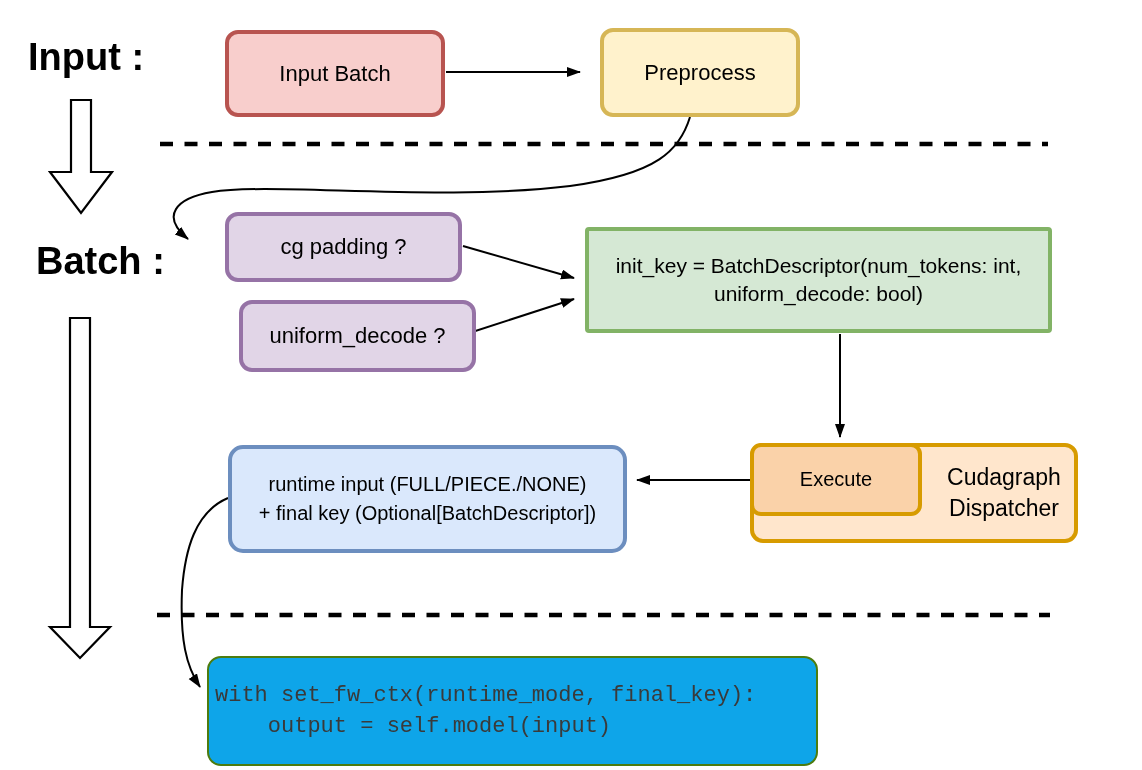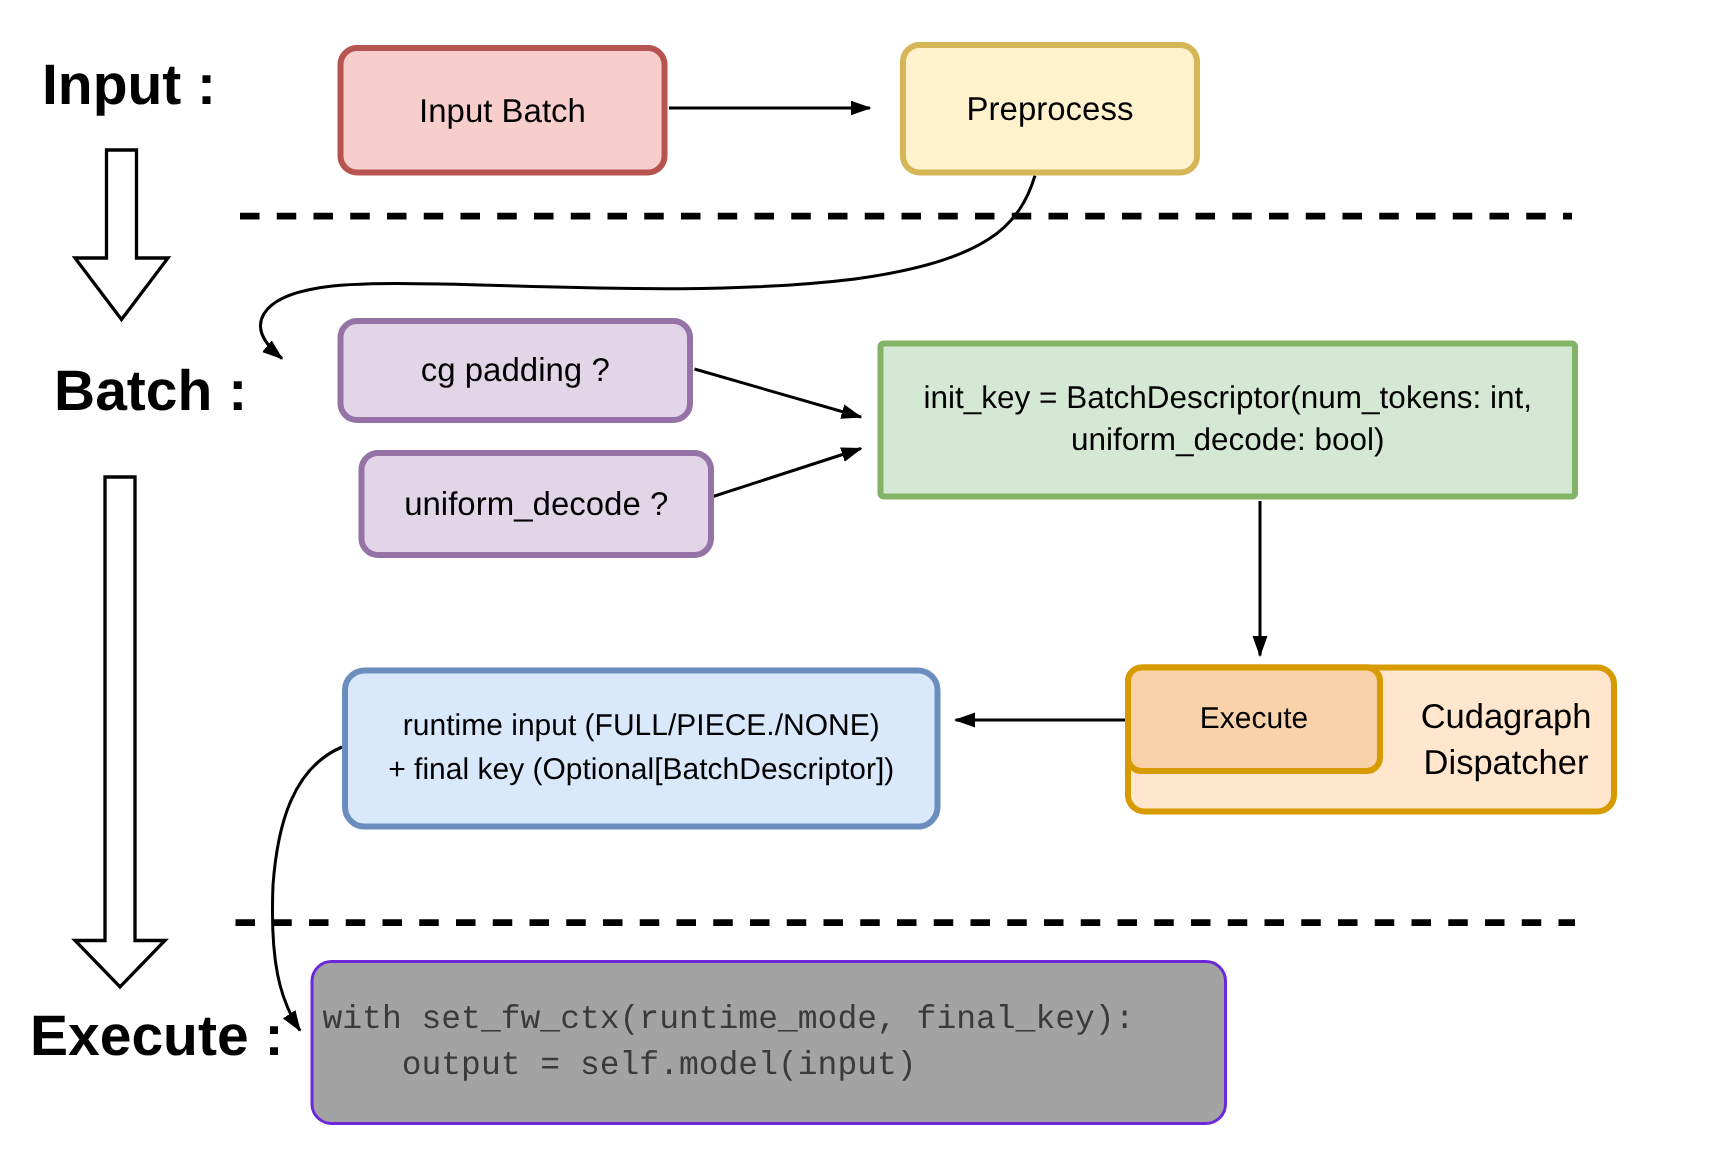--- a/index.html
+++ b/index.html
@@ -31,26 +31,27 @@
   }
   .node.red    { background:#F8CECC; border-color:#B85450; }
   .node.yellow { background:#FFF2CC; border-color:#D6B656; }
   .node.purple { background:#E1D5E7; border-color:#9673A6; }
   .node.green  { background:#D5E8D4; border-color:#82B366; }
   .node.blue   { background:#DAE8FC; border-color:#6C8EBF; }
   .node.orange-outer { background:#FFE6CC; border-color:#D79B00; }
   .node.orange-inner { background:#FAD2A9; border-color:#D79B00; border-radius:11px; }
   .code-box {
     position:absolute; box-sizing:border-box;
-    background:#a3a3a3; border:2px solid #6d28d9; border-radius:14px;
+    background:#0ea5e9; border:2px solid #4d7c0f; border-radius:14px;
     display:flex; align-items:center;
     font-family:"Liberation Mono", monospace;
     font-size:22px; line-height:31px; color:#3A3A3A;
     white-space:pre; text-align:left;
     padding-left:6px;
+    margin-top:16px;
   }
 </style>
 </head>
 <body>
 
 <div id="canvas">
 
   <svg id="connectors" viewBox="0 0 1142 770" xmlns="http://www.w3.org/2000/svg">
     <defs>
       <marker id="arrowhead" markerWidth="16" markerHeight="12" refX="13" refY="5" orient="auto" markerUnits="userSpaceOnUse">
@@ -68,21 +69,20 @@
     <path d="M690,117 C680,150 658,174 570,186 C440,202 270,182 212,192 C176,198 160,216 188,239" stroke="#000" stroke-width="2" fill="none" marker-end="url(#arrowhead)"></path>
     <path d="M463,246 L574,278" stroke="#000" stroke-width="2" fill="none" marker-end="url(#arrowhead)"></path>
     <path d="M463,335 L574,299" stroke="#000" stroke-width="2" fill="none" marker-end="url(#arrowhead)"></path>
     <path d="M840,334 L840,437" stroke="#000" stroke-width="2" fill="none" marker-end="url(#arrowhead)"></path>
     <path d="M750,480 L637,480" stroke="#000" stroke-width="2" fill="none" marker-end="url(#arrowhead)"></path>
     <path d="M228,498 C195,512 185,550 182,590 C180,640 186,666 200,687" stroke="#000" stroke-width="2" fill="none" marker-end="url(#arrowhead)"></path>
   </svg>
 
   <div class="stage-label" style="left:28px; top:36px;">Input :</div>
   <div class="stage-label" style="left:36px; top:240px;">Batch :</div>
-  <div class="stage-label" style="left:20px; top:670px;">Execute :</div>
 
   <div class="node red" style="left:225px; top:30px; width:220px; height:87px; font-size:22px;">Input Batch</div>
 
   <div class="node yellow" style="left:600px; top:28px; width:200px; height:89px; font-size:22px;">Preprocess</div>
 
   <div class="node purple" style="left:225px; top:212px; width:237px; height:70px; font-size:22px;">cg padding ?</div>
 
   <div class="node purple" style="left:225px; top:300px; width:237px; height:72px; font-size:22px;margin-left:14px;">uniform_decode ?</div>
 
   <div class="node green" style="left:585px; top:227px; width:467px; height:106px; font-size:21px; border-radius:4px;">init_key = BatchDescriptor(num_tokens: int,

